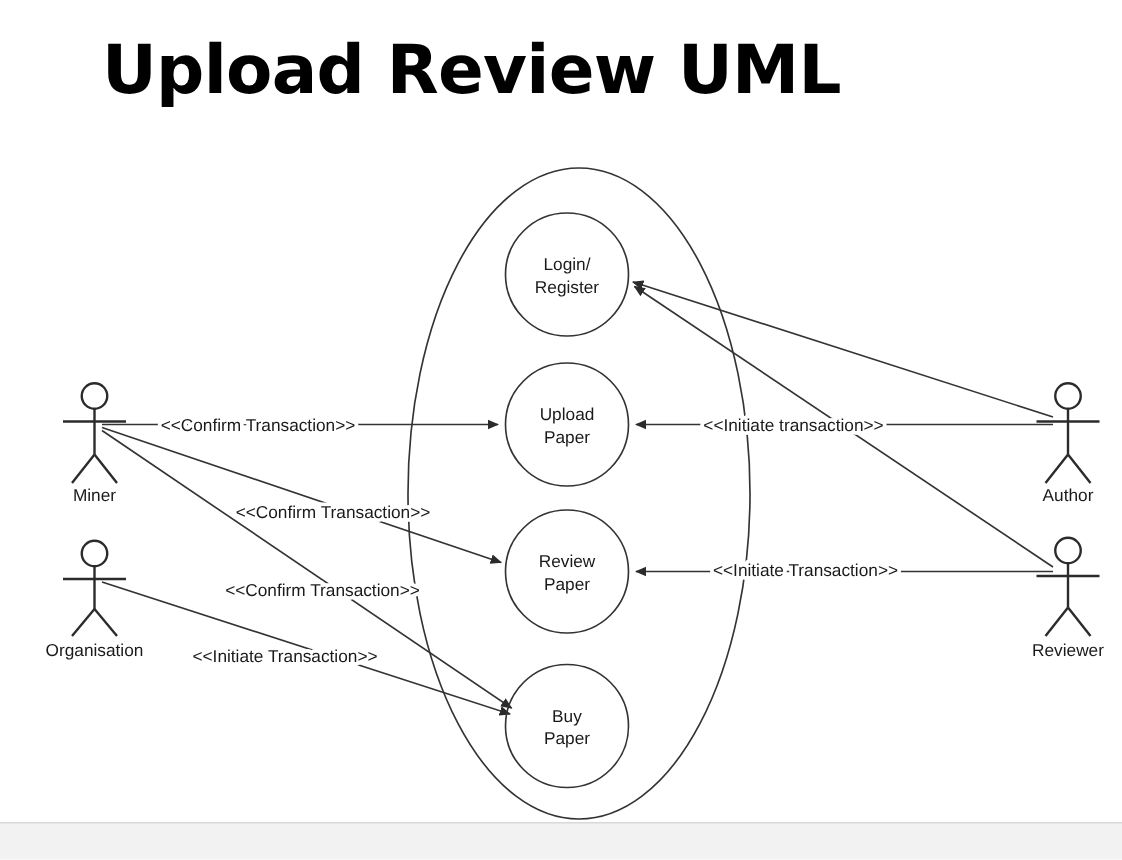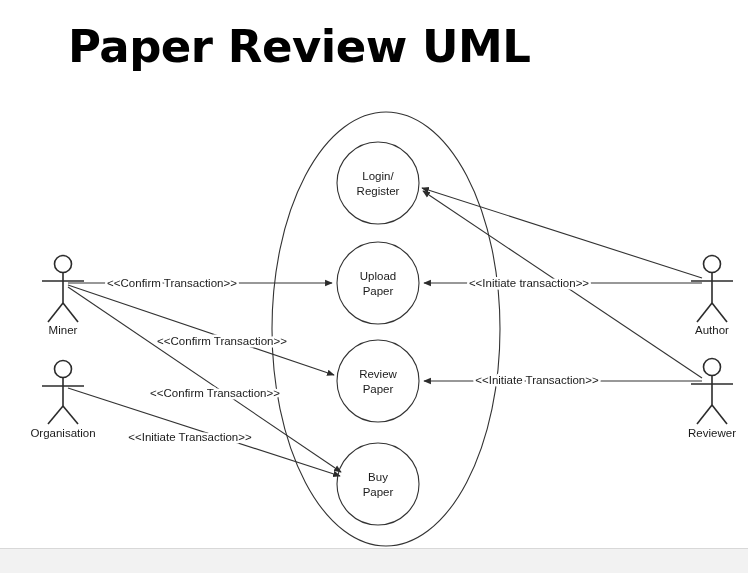--- a/index.html
+++ b/index.html
@@ -87,21 +87,21 @@
     fill: none;
     stroke: #333333;
     stroke-width: 1.1;
   }
 </style>
 </head>
 <body>
 
 <div id="slide">
 
-  <div id="title">Paper Review UML</div>
+  <div id="title">Upload Review UML</div>
 
   <svg id="diagram" viewBox="0 0 748 548">
 
     <defs>
       <marker id="arrowSolid" viewBox="0 0 10 10" refX="9" refY="5" markerWidth="7" markerHeight="7" orient="auto-start-reverse">
         <path d="M 0 0.8 L 10 5 L 0 9.2 z" fill="#2b2b2b"></path>
       </marker>
     </defs>
 
     <ellipse cx="386" cy="329" rx="114" ry="217" class="stroke"></ellipse>

